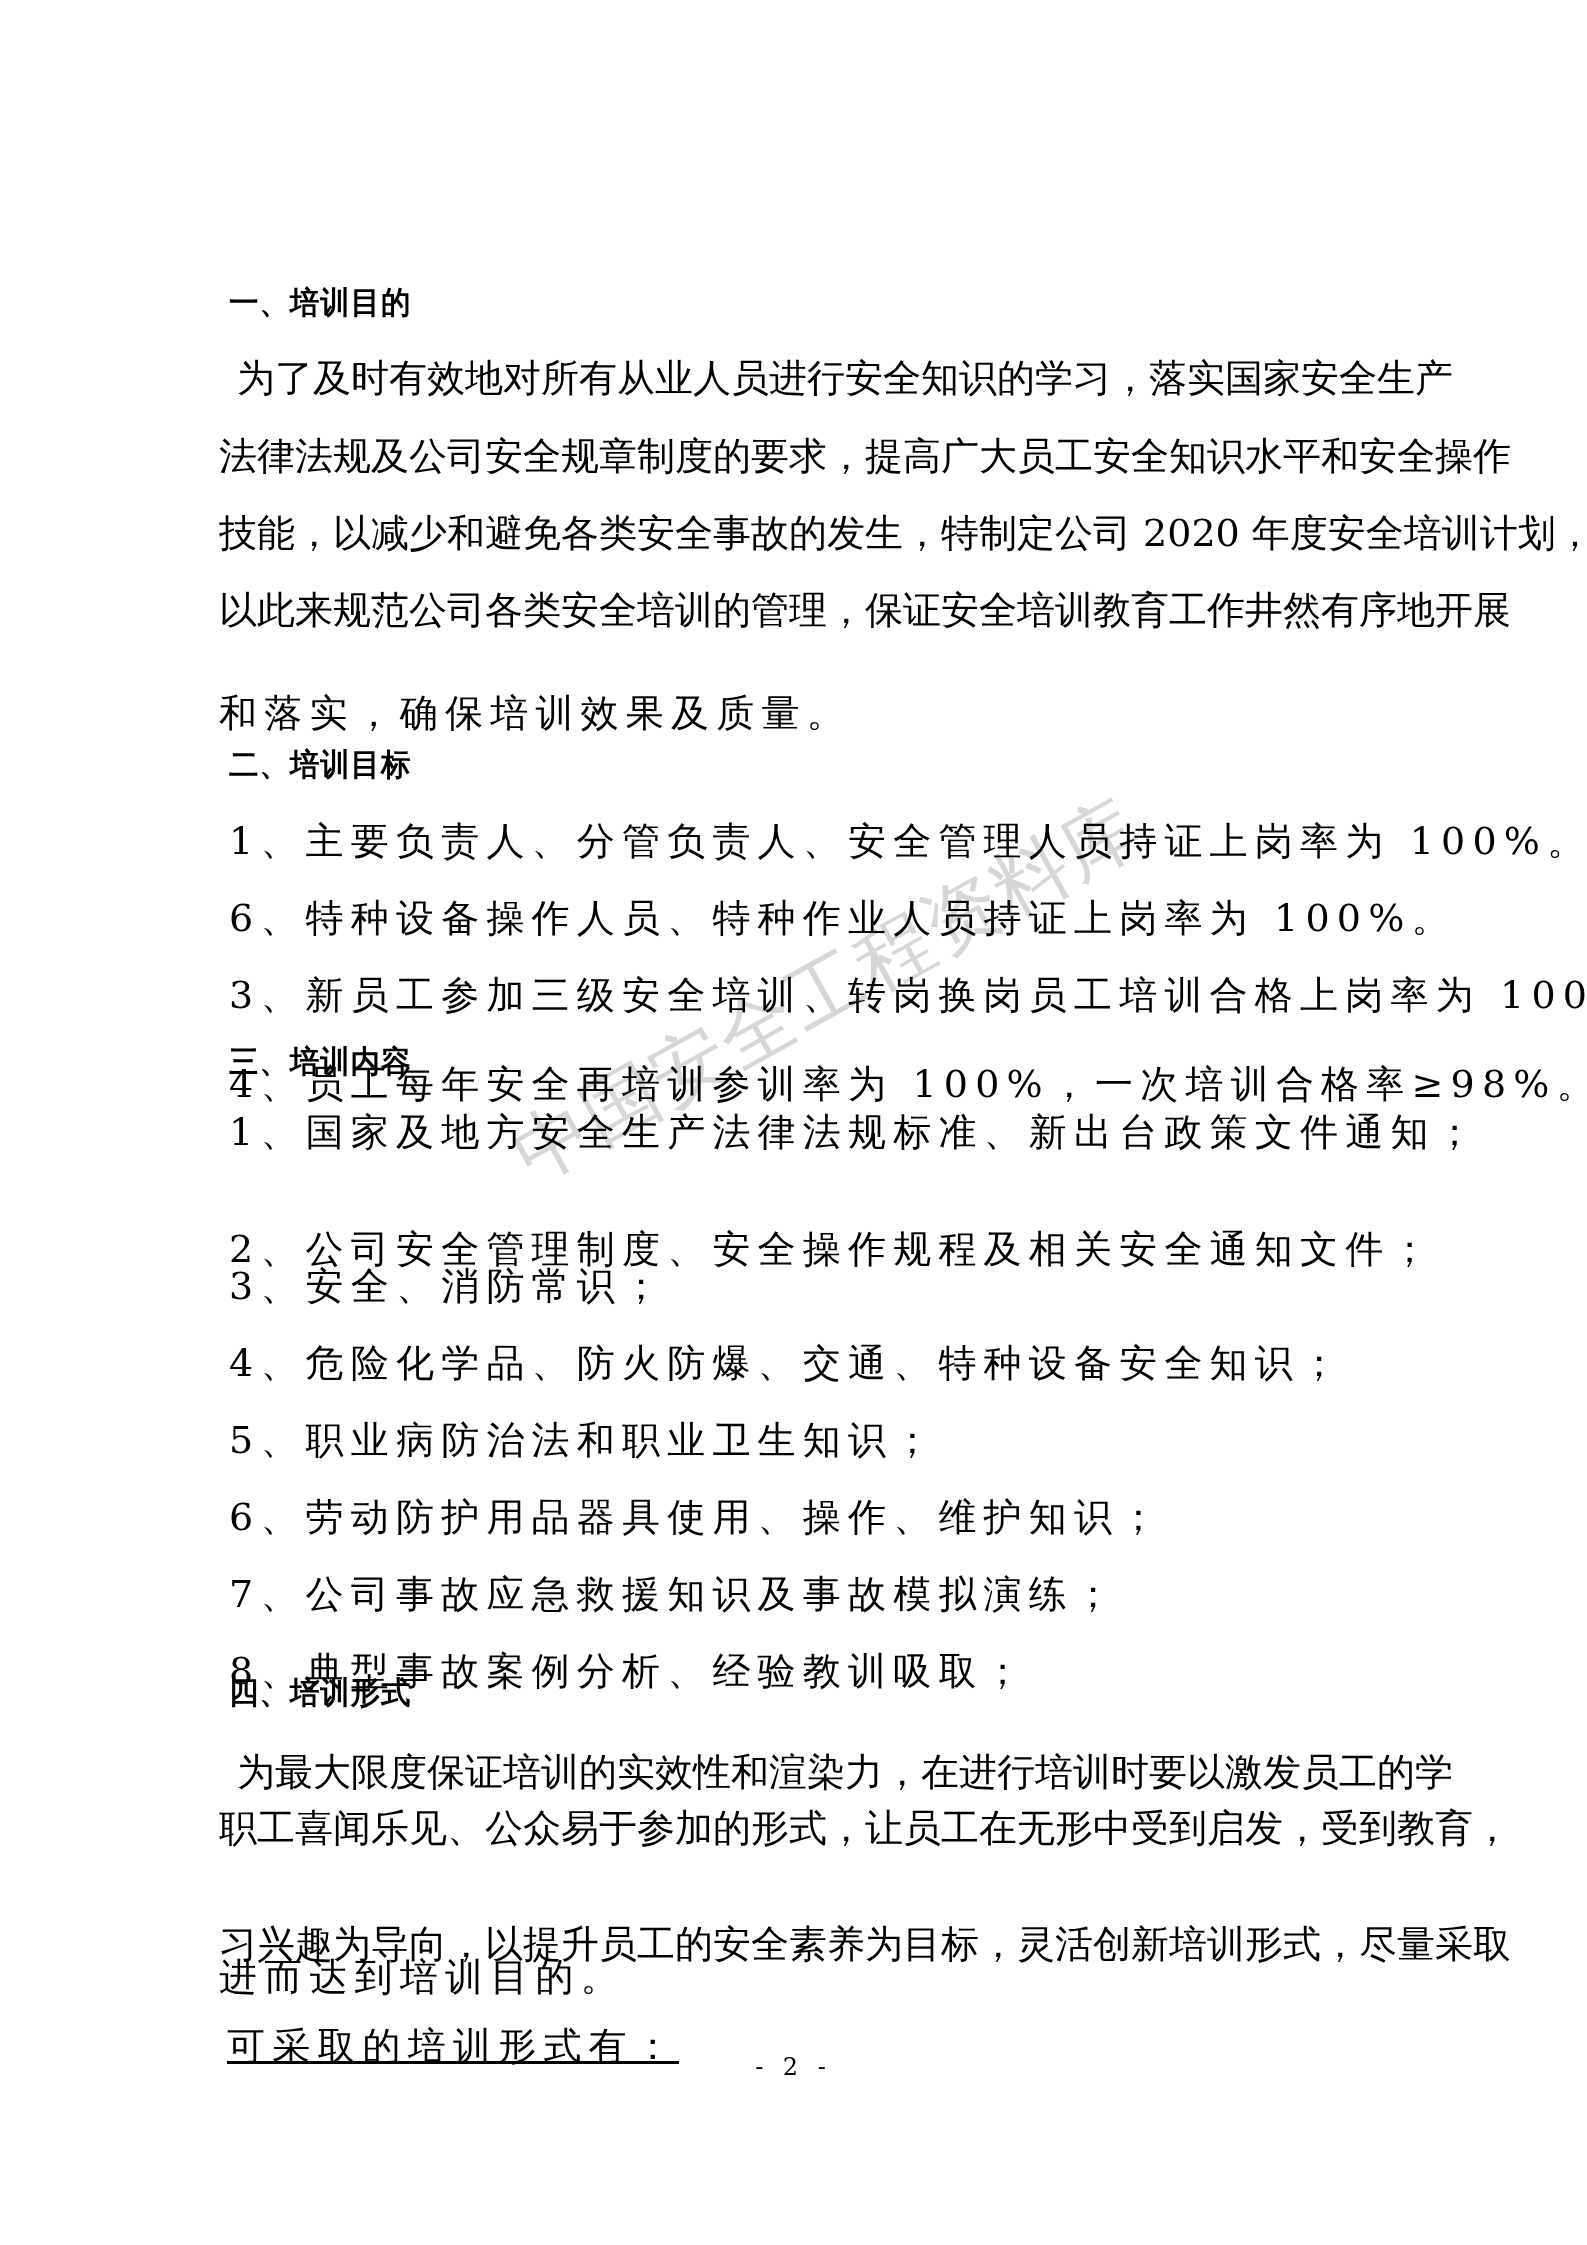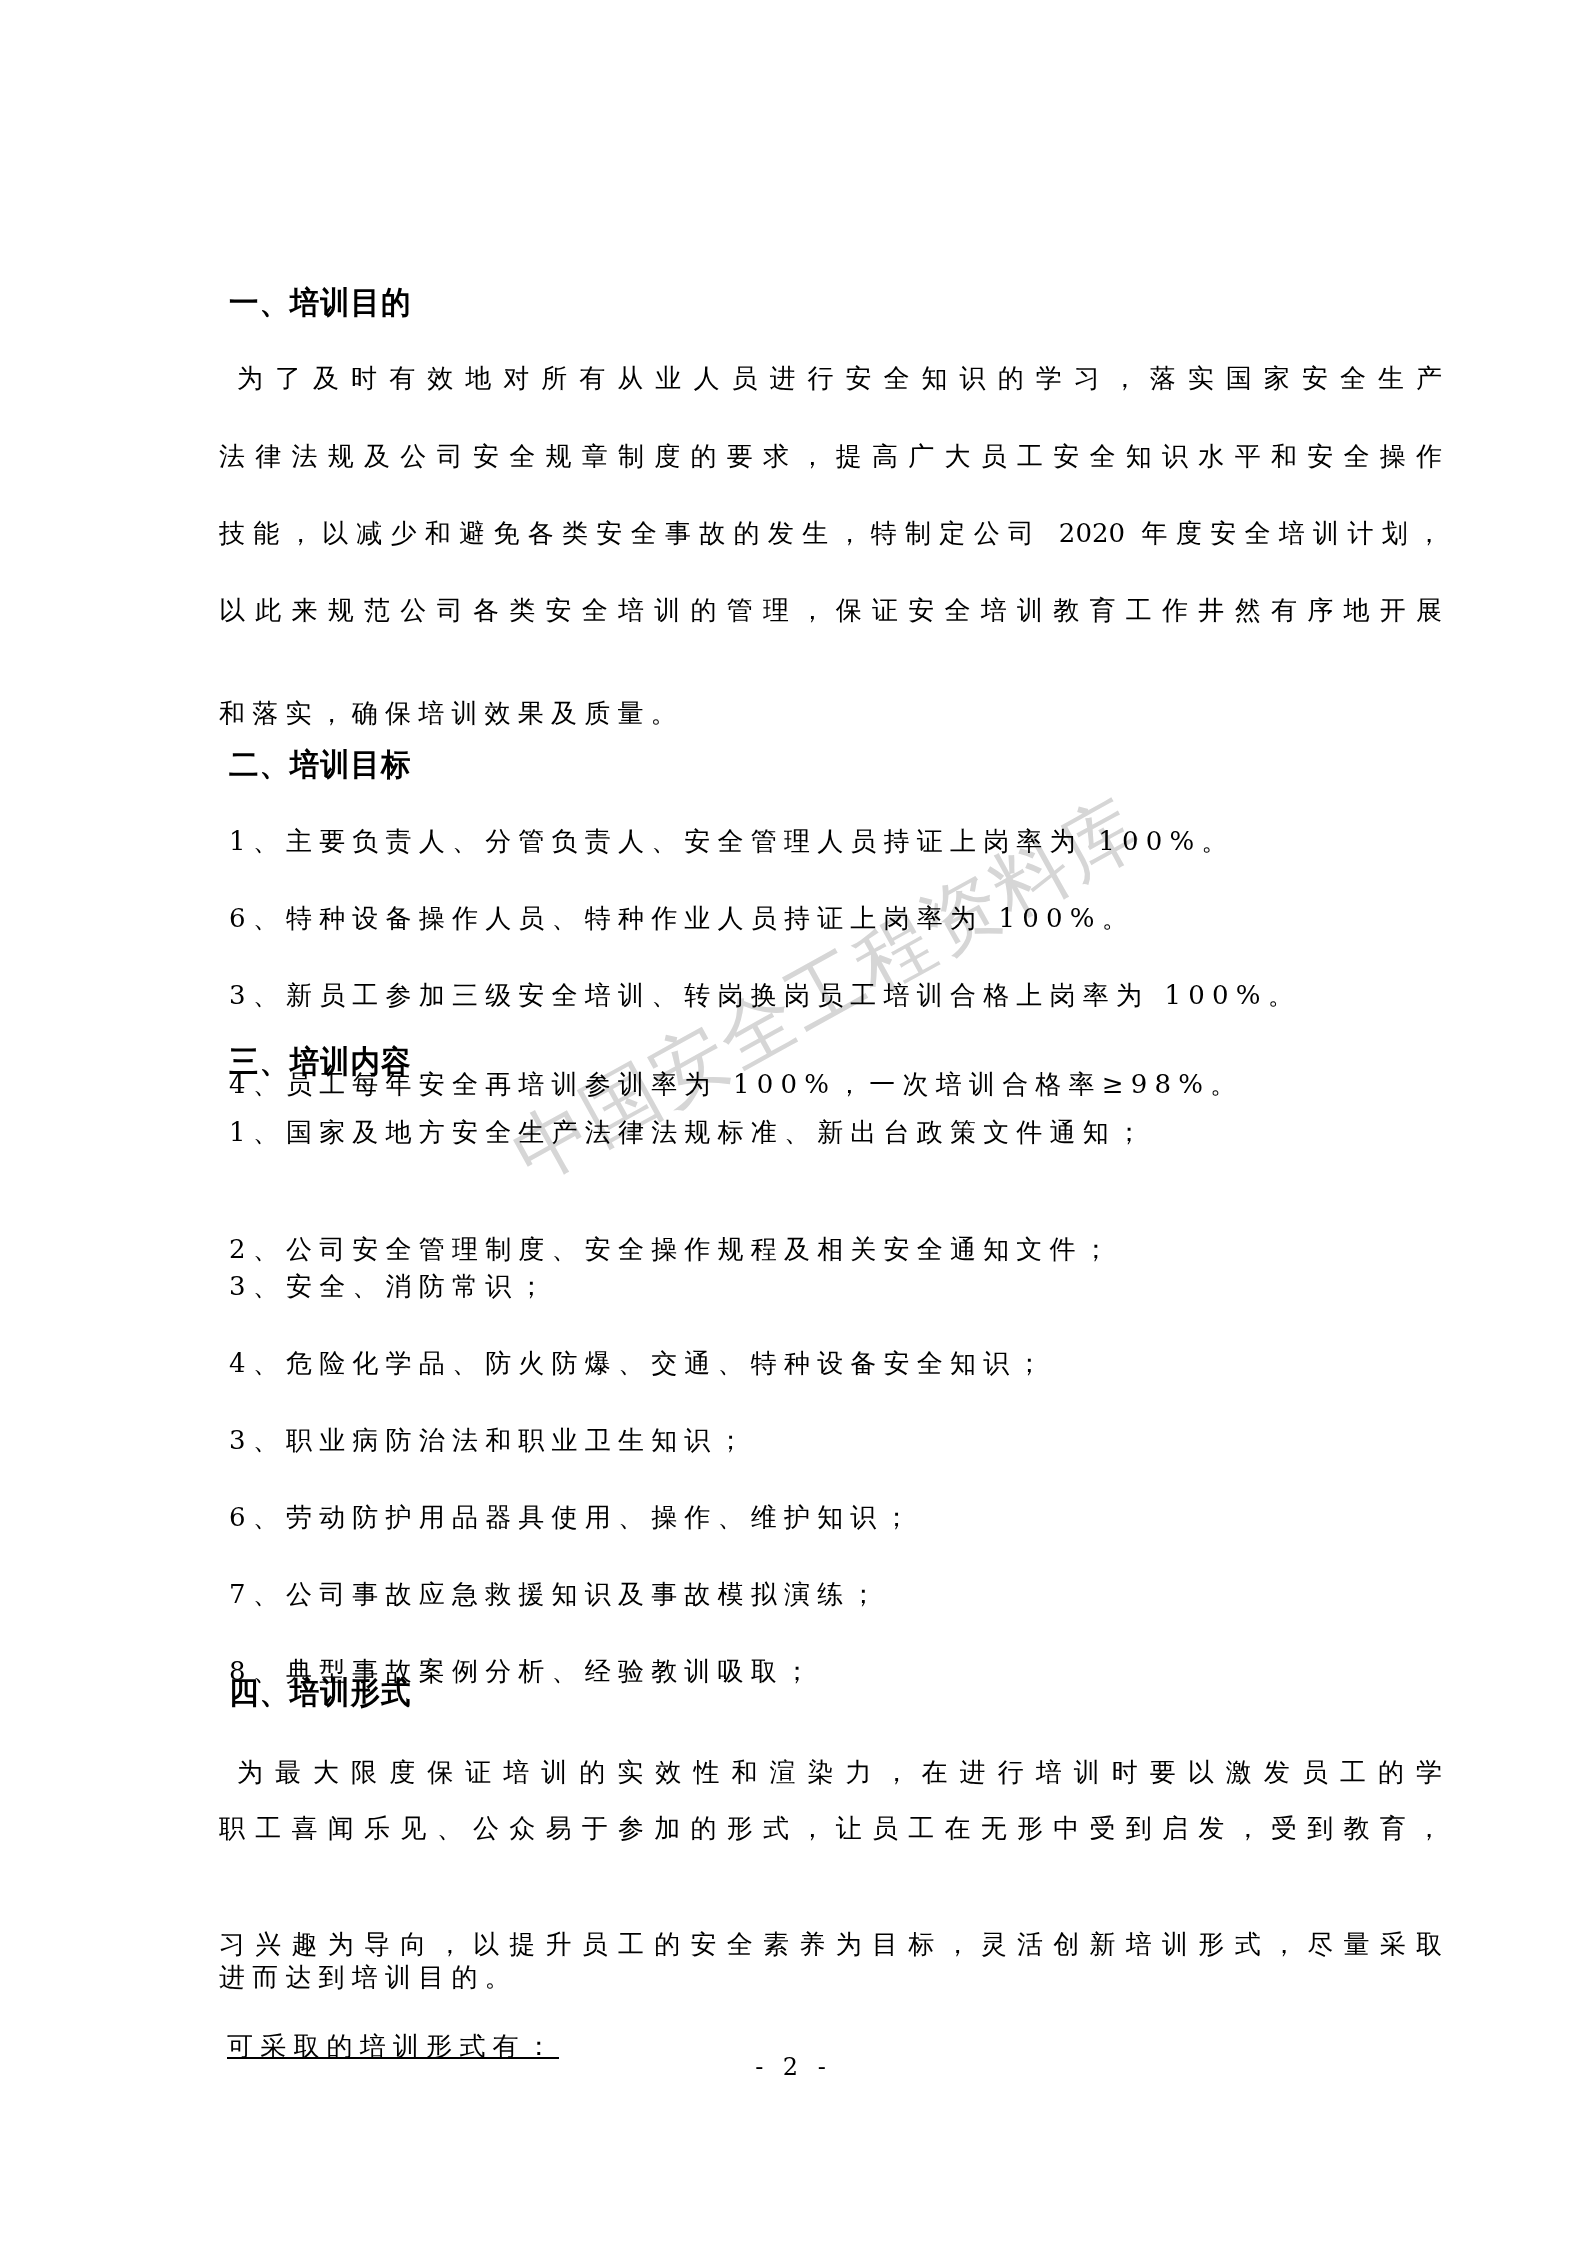--- a/index.html
+++ b/index.html
@@ -25,21 +25,21 @@
     .content {
       position: absolute;
       left: 227px;
       top: 0;
       width: 1215px;
     }
     .line {
       position: absolute;
       left: 0;
       white-space: nowrap;
-      font-size: 26px;
+      font-size: 38px;
       line-height: 40px;
       height: 40px;
       letter-spacing: 7.2px;
     }
     .heading {
       font-family: "DejaVu Sans", "Liberation Sans", sans-serif;
       font-weight: bold;
       font-size: 31px;
       letter-spacing: 1px;
       transform: scaleX(0.95);
@@ -95,21 +95,21 @@
     <div class="line" style="top:821px; left:2px;">1、主要负责人、分管负责人、安全管理人员持证上岗率为 100%。</div>
     <div class="line" style="top:898px; left:2px;">6、特种设备操作人员、特种作业人员持证上岗率为 100%。</div>
     <div class="line" style="top:975px; left:2px;">3、新员工参加三级安全培训、转岗换岗员工培训合格上岗率为 100%。</div>
     <div class="line" style="top:1064px; left:2px;">4、员工每年安全再培训参训率为 100%，一次培训合格率≥98%。</div>
 
     <div class="line heading" style="top:1029px; left:2px; top:1041px;">三、培训内容</div>
     <div class="line" style="top:1112px; left:2px;">1、国家及地方安全生产法律法规标准、新出台政策文件通知；</div>
     <div class="line" style="top:1189px; left:2px;margin-top:40px;">2、公司安全管理制度、安全操作规程及相关安全通知文件；</div>
     <div class="line" style="top:1266px; left:2px;">3、安全、消防常识；</div>
     <div class="line" style="top:1343px; left:2px;">4、危险化学品、防火防爆、交通、特种设备安全知识；</div>
-    <div class="line" style="top:1420px; left:2px;">3、职业病防治法和职业卫生知识；</div>
+    <div class="line" style="top:1420px; left:2px;">5、职业病防治法和职业卫生知识；</div>
     <div class="line" style="top:1497px; left:2px;">6、劳动防护用品器具使用、操作、维护知识；</div>
     <div class="line" style="top:1574px; left:2px;">7、公司事故应急救援知识及事故模拟演练；</div>
     <div class="line" style="top:1651px; left:2px;">8、典型事故案例分析、经验教训吸取；</div>
 
     <div class="line heading" style="top:1670px; left:2px; top:1672px;">四、培训形式</div>
     <div class="line justify" style="top:1752px; padding-left:10px; width:1205px;">为最大限度保证培训的实效性和渲染力，在进行培训时要以激发员工的学</div>
     <div class="line justify" style="top:1904px; left:-8px; width:1223px;margin-top:20px;">习兴趣为导向，以提升员工的安全素养为目标，灵活创新培训形式，尽量采取</div>
     <div class="line justify" style="top:1808px; left:-8px; width:1223px;">职工喜闻乐见、公众易于参加的形式，让员工在无形中受到启发，受到教育，</div>
     <div class="line" style="top:1957px; left:-8px;">进而达到培训目的。</div>
     <div class="line" style="top:2032px; left:0; top:2026px;text-decoration:underline;">可采取的培训形式有：</div>

